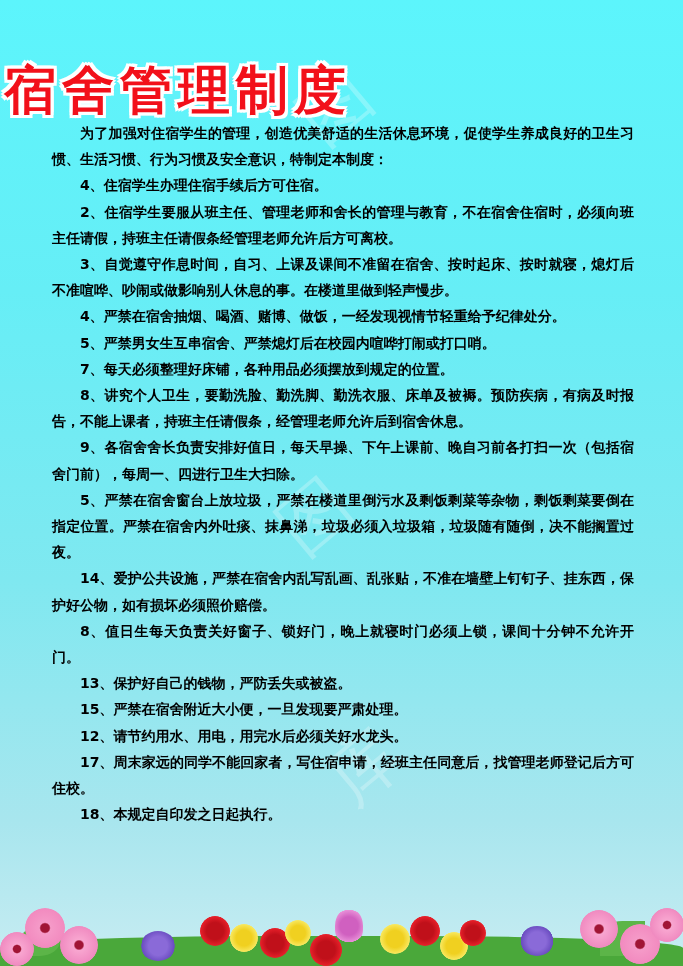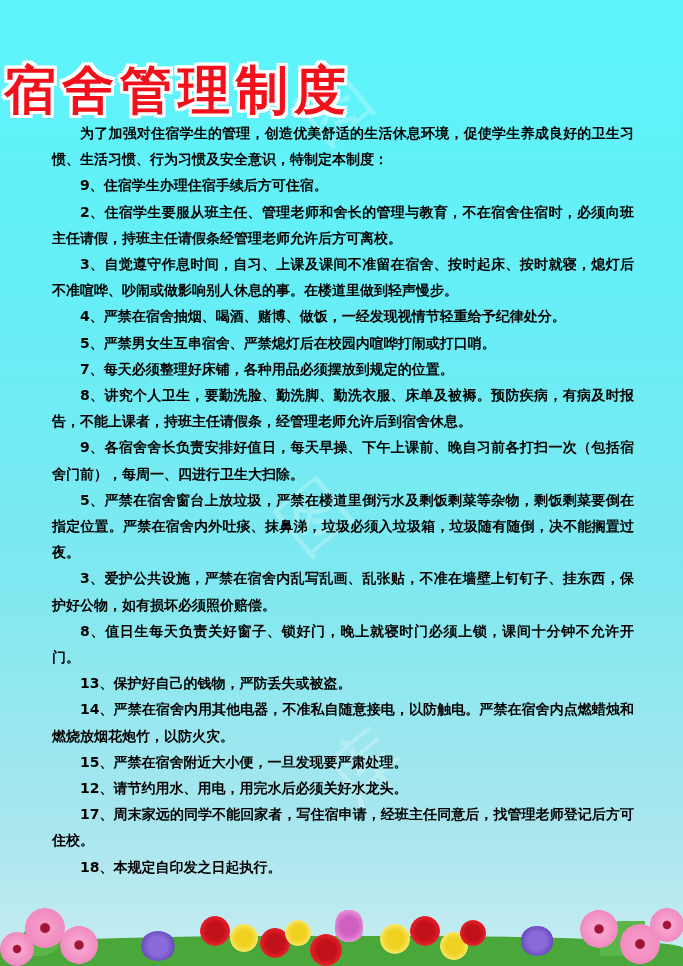--- a/index.html
+++ b/index.html
@@ -35,33 +35,32 @@
 <body>
 
 <div class="watermark" style="top:60px; left:300px;">图</div>
 <div class="watermark" style="top:470px; left:280px;">图</div>
 <div class="watermark" style="top:720px; left:330px;">库</div>
 
 <h1 class="title">宿舍管理制度</h1>
 
 <div class="content">
   <p class="para">为了加强对住宿学生的管理，创造优美舒适的生活休息环境，促使学生养成良好的卫生习惯、生活习惯、行为习惯及安全意识，特制定本制度：</p>
-  <p class="para">9、住宿学生办理住宿手续后方可住宿。</p>
+  <p class="para">4、住宿学生办理住宿手续后方可住宿。</p>
   <p class="para">2、住宿学生要服从班主任、管理老师和舍长的管理与教育，不在宿舍住宿时，必须向班主任请假，持班主任请假条经管理老师允许后方可离校。</p>
   <p class="para">3、自觉遵守作息时间，自习、上课及课间不准留在宿舍、按时起床、按时就寝，熄灯后不准喧哗、吵闹或做影响别人休息的事。在楼道里做到轻声慢步。</p>
   <p class="para">4、严禁在宿舍抽烟、喝酒、赌博、做饭，一经发现视情节轻重给予纪律处分。</p>
   <p class="para">5、严禁男女生互串宿舍、严禁熄灯后在校园内喧哗打闹或打口哨。</p>
   <p class="para">7、每天必须整理好床铺，各种用品必须摆放到规定的位置。</p>
   <p class="para">8、讲究个人卫生，要勤洗脸、勤洗脚、勤洗衣服、床单及被褥。预防疾病，有病及时报告，不能上课者，持班主任请假条，经管理老师允许后到宿舍休息。</p>
   <p class="para">9、各宿舍舍长负责安排好值日，每天早操、下午上课前、晚自习前各打扫一次（包括宿舍门前），每周一、四进行卫生大扫除。</p>
   <p class="para">5、严禁在宿舍窗台上放垃圾，严禁在楼道里倒污水及剩饭剩菜等杂物，剩饭剩菜要倒在指定位置。严禁在宿舍内外吐痰、抹鼻涕，垃圾必须入垃圾箱，垃圾随有随倒，决不能搁置过夜。</p>
-  <p class="para">3、爱护公共设施，严禁在宿舍内乱写乱画、乱张贴，不准在墙壁上钉钉子、挂东西，保护好公物，如有损坏必须照价赔偿。</p>
+  <p class="para">14、爱护公共设施，严禁在宿舍内乱写乱画、乱张贴，不准在墙壁上钉钉子、挂东西，保护好公物，如有损坏必须照价赔偿。</p>
   <p class="para">8、值日生每天负责关好窗子、锁好门，晚上就寝时门必须上锁，课间十分钟不允许开门。</p>
   <p class="para">13、保护好自己的钱物，严防丢失或被盗。</p>
-  <p class="para">14、严禁在宿舍内用其他电器，不准私自随意接电，以防触电。严禁在宿舍内点燃蜡烛和燃烧放烟花炮竹，以防火灾。</p>
   <p class="para">15、严禁在宿舍附近大小便，一旦发现要严肃处理。</p>
   <p class="para">12、请节约用水、用电，用完水后必须关好水龙头。</p>
   <p class="para">17、周末家远的同学不能回家者，写住宿申请，经班主任同意后，找管理老师登记后方可住校。</p>
   <p class="para" style="position:relative; z-index:2;">18、本规定自印发之日起执行。</p>
 </div>
 
 <div class="flowers">
   <div class="leaf" style="left:0; bottom:0; width:683px; height:30px; border-radius:40% 40% 0 0; background:#4aa83a;"></div>
   <div class="leaf" style="left:20px; bottom:10px; width:40px; height:30px; background:#5cb548;"></div>
   <div class="leaf" style="left:600px; bottom:10px; width:45px; height:35px; background:#5cb548;"></div>

